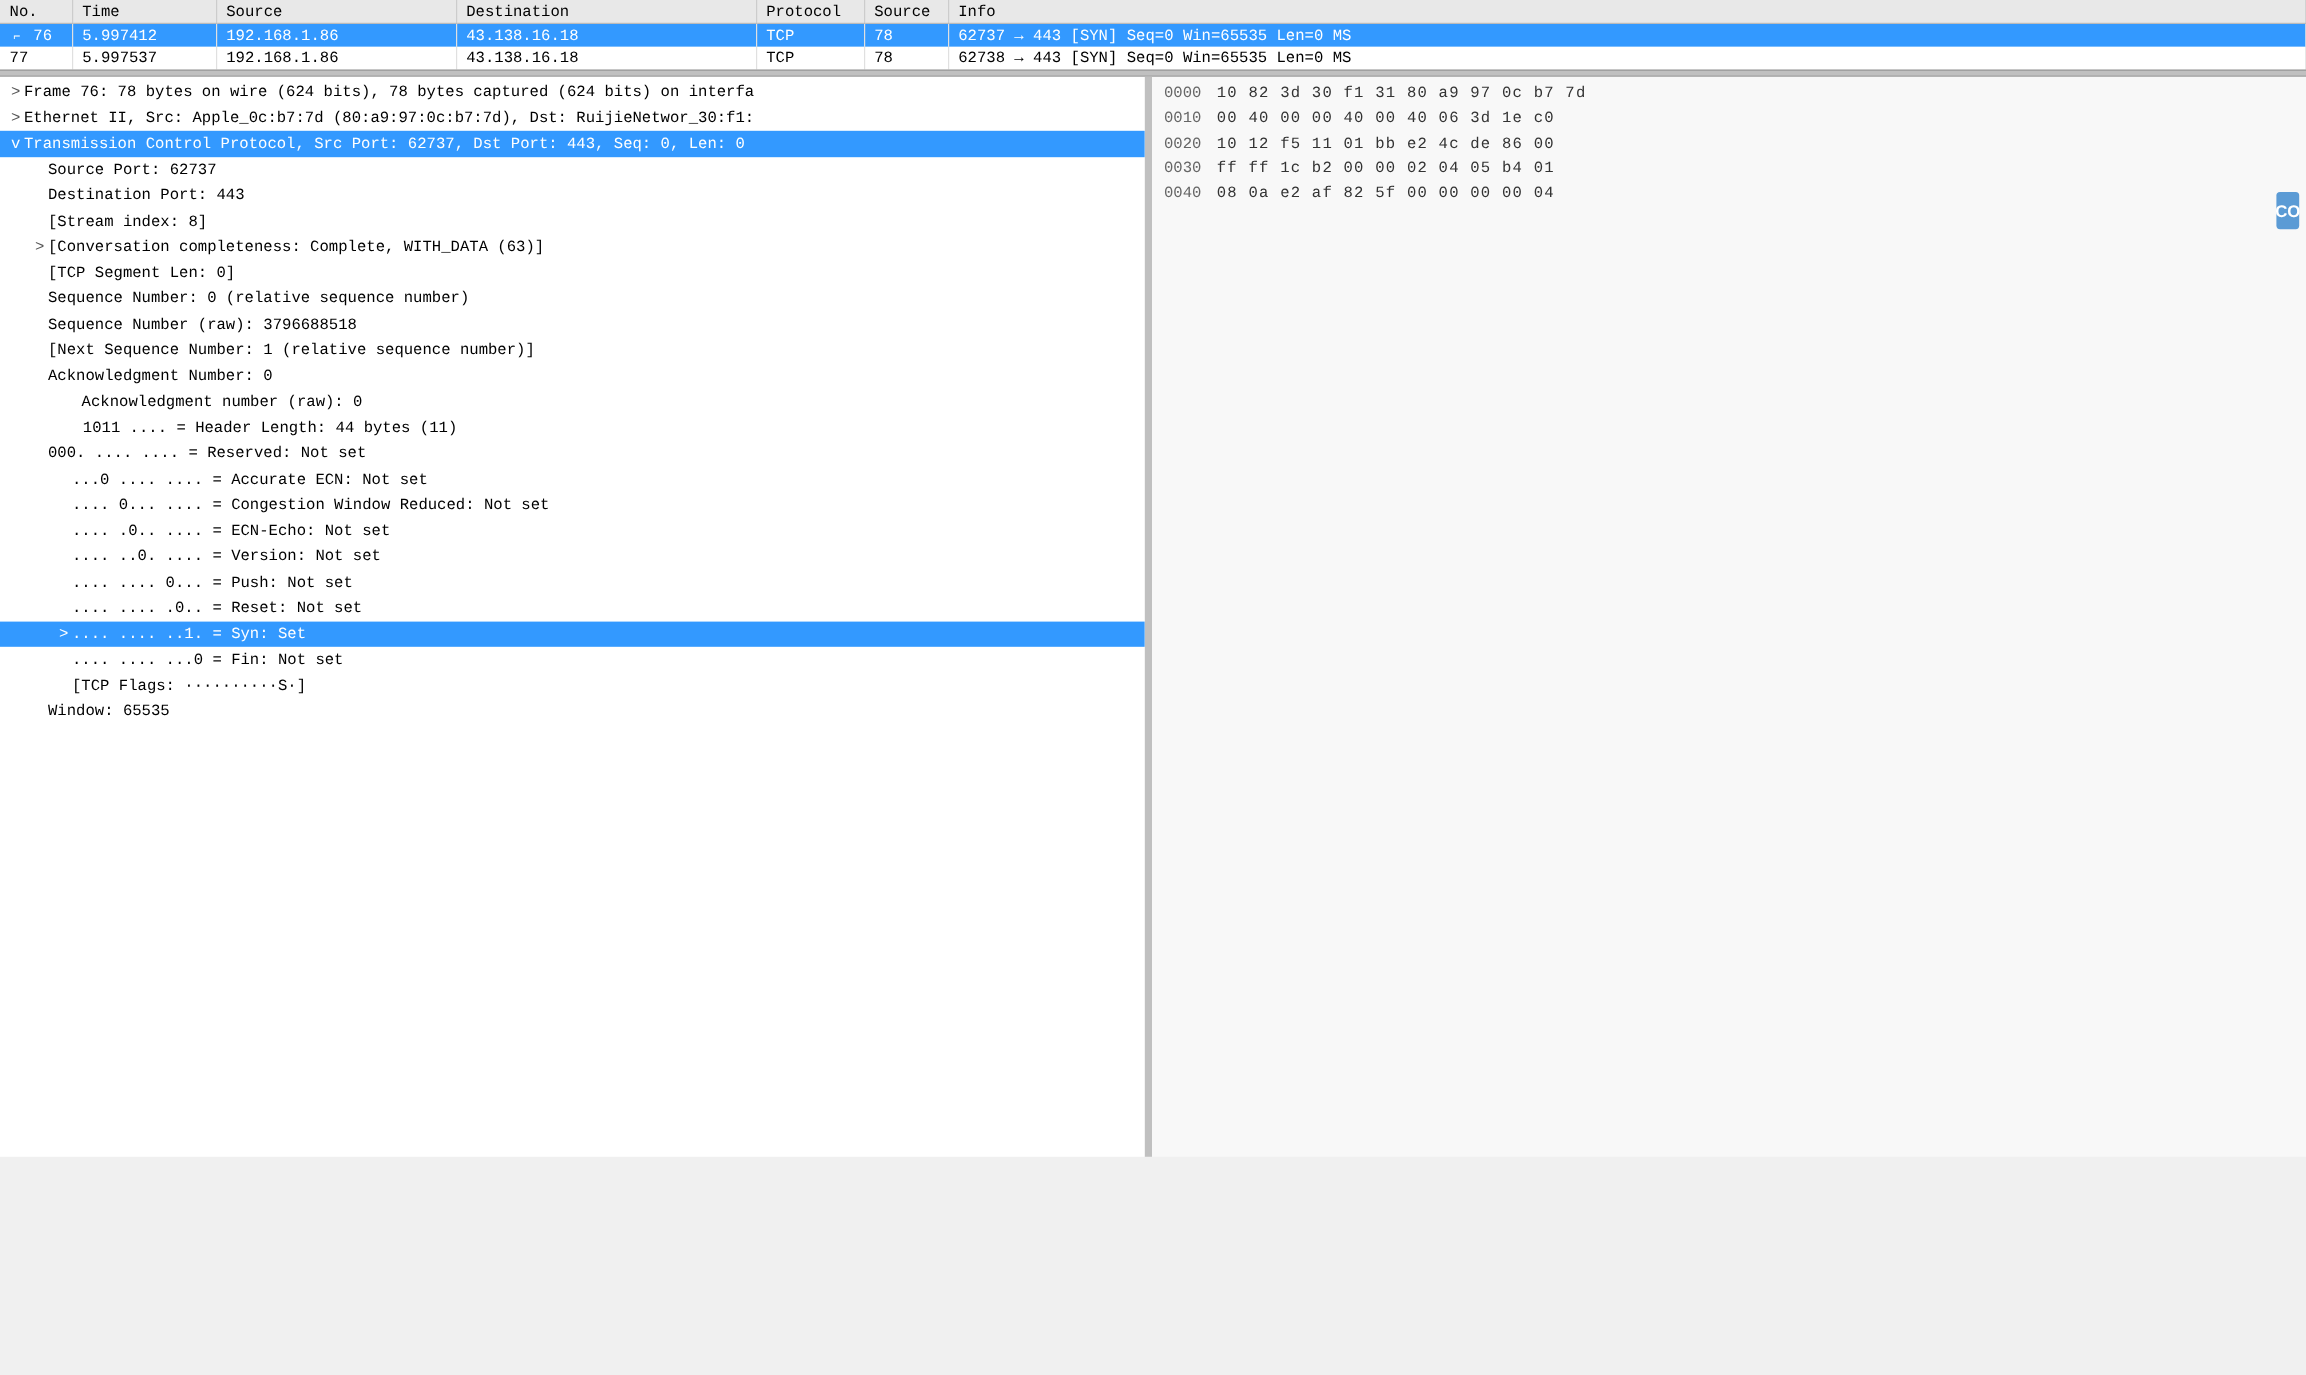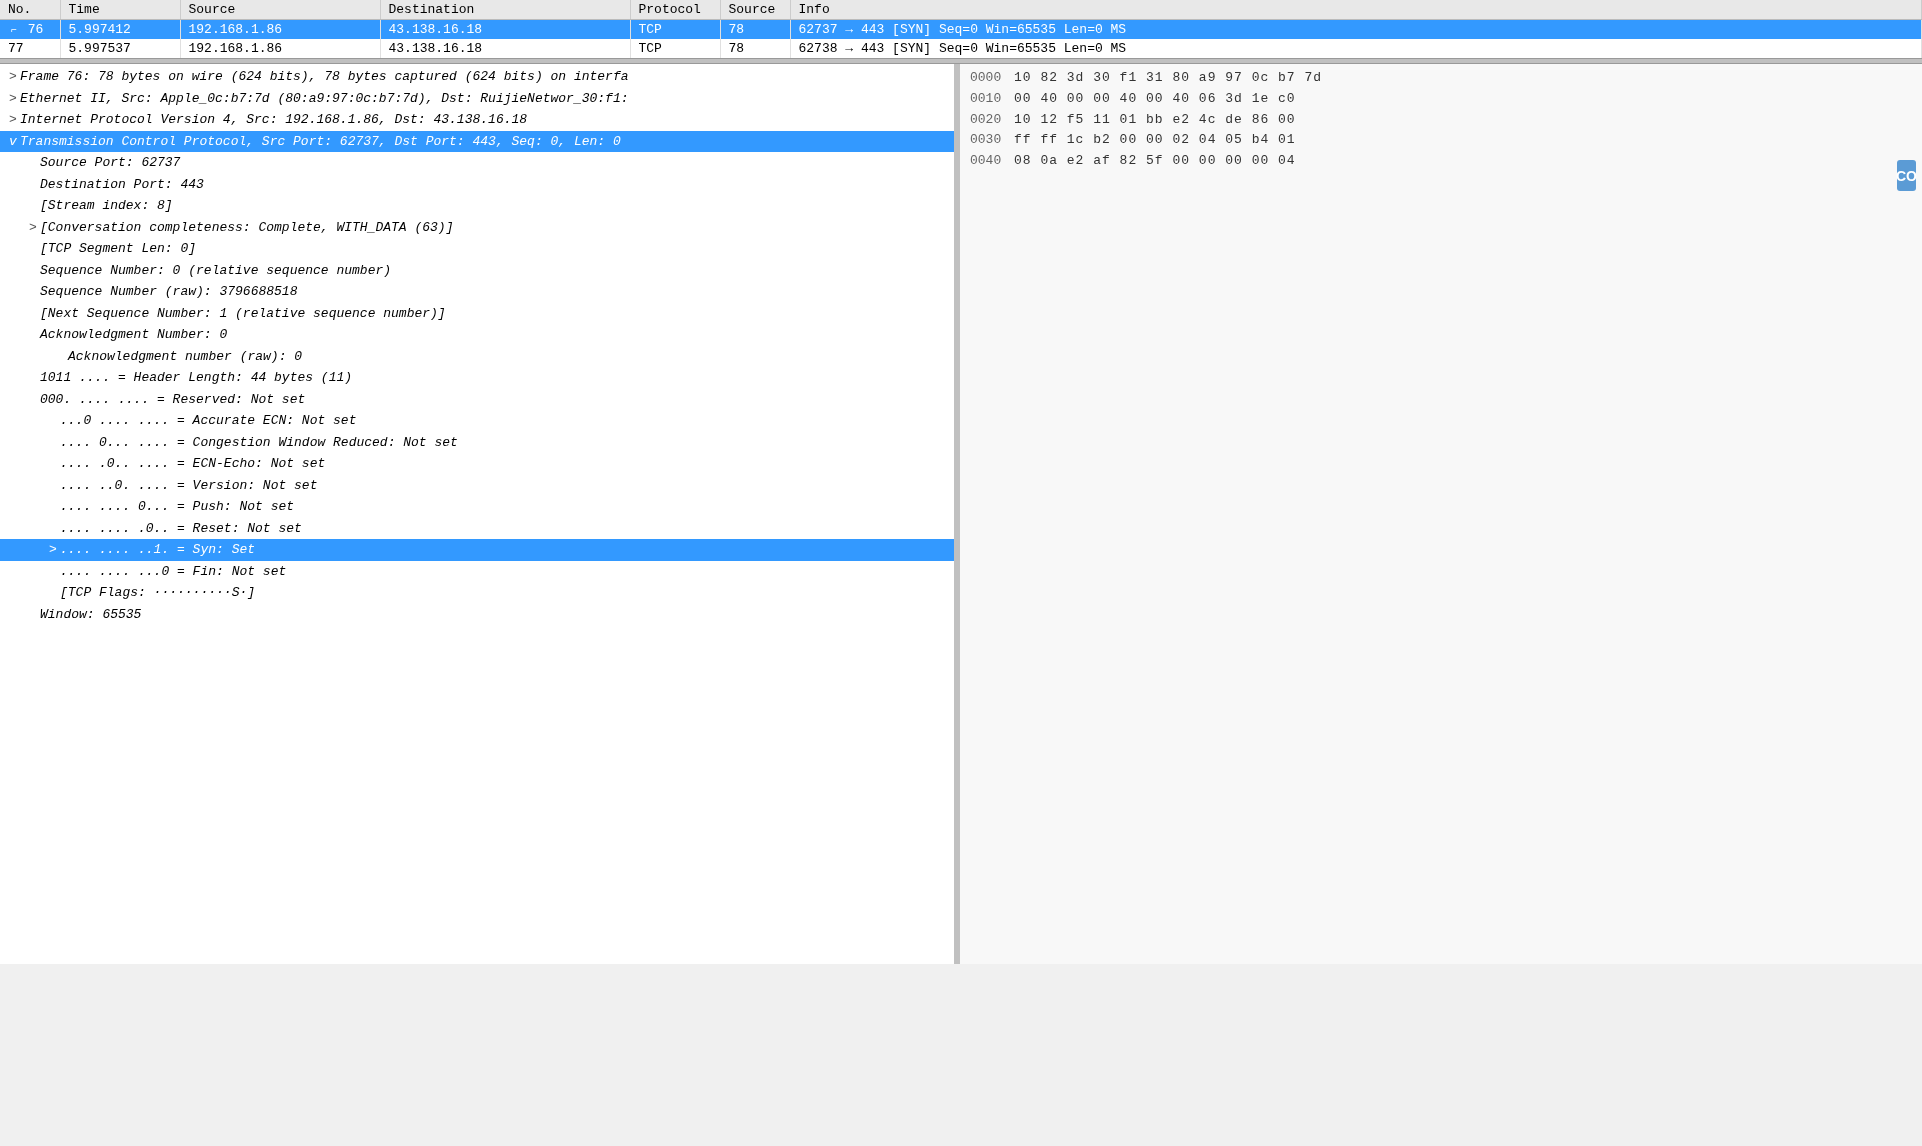--- a/index.html
+++ b/index.html
@@ -70,21 +70,20 @@
       overflow-y: auto;
       border-right: 6px solid #c0c0c0;
       padding: 2px 0;
     }
     .detail-row {
       padding: 1px 6px 1px 6px;
       font-size: 13px;
       cursor: default;
       line-height: 1.5;
       white-space: nowrap;
-      font-style: italic;
     }
     .detail-row.highlighted {
       background: #3399ff;
       color: #fff;
     }
     .detail-expand {
       display: inline-block;
       width: 14px;
       text-align: center;
       color: #555;
@@ -173,33 +172,32 @@
 </table>
 
 <div class="section-divider"></div>
 
 <div class="bottom-split">
 
   <div class="detail-pane">
     <div id="detail-rows-container">
         <div class="detail-row" style="padding-left: 6px;"><span class="detail-expand">&gt; </span><span>Frame 76: 78 bytes on wire (624 bits), 78 bytes captured (624 bits) on interfa</span></div>
         <div class="detail-row" style="padding-left: 6px;"><span class="detail-expand">&gt; </span><span>Ethernet II, Src: Apple_0c:b7:7d (80:a9:97:0c:b7:7d), Dst: RuijieNetwor_30:f1:</span></div>
-        <div class="detail-row" style="padding-left: 6px;"><span class="detail-expand">&gt; </span><span>Internet Protocol Version 4, Src: 192.168.1.86, Dst: 43.138.16.18</span></div>
         <div class="detail-row highlighted" style="padding-left: 6px;"><span class="detail-expand">v </span><span>Transmission Control Protocol, Src Port: 62737, Dst Port: 443, Seq: 0, Len: 0</span></div>
         <div class="detail-row" style="padding-left: 26px;"><span style="display: inline-block; width: 14px;"></span><span>Source Port: 62737</span></div>
         <div class="detail-row" style="padding-left: 26px;"><span style="display: inline-block; width: 14px;"></span><span>Destination Port: 443</span></div>
         <div class="detail-row" style="padding-left: 26px;"><span style="display: inline-block; width: 14px;"></span><span>[Stream index: 8]</span></div>
         <div class="detail-row" style="padding-left: 26px;"><span class="detail-expand">&gt; </span><span>[Conversation completeness: Complete, WITH_DATA (63)]</span></div>
         <div class="detail-row" style="padding-left: 26px;"><span style="display: inline-block; width: 14px;"></span><span>[TCP Segment Len: 0]</span></div>
         <div class="detail-row" style="padding-left: 26px;"><span style="display: inline-block; width: 14px;"></span><span>Sequence Number: 0    (relative sequence number)</span></div>
         <div class="detail-row" style="padding-left: 26px;"><span style="display: inline-block; width: 14px;"></span><span>Sequence Number (raw): 3796688518</span></div>
         <div class="detail-row" style="padding-left: 26px;"><span style="display: inline-block; width: 14px;"></span><span>[Next Sequence Number: 1    (relative sequence number)]</span></div>
         <div class="detail-row" style="padding-left: 26px;"><span style="display: inline-block; width: 14px;"></span><span>Acknowledgment Number: 0</span></div>
         <div class="detail-row" style="padding-left: 26px; margin-left: 28px;"><span style="display: inline-block; width: 14px;"></span><span>Acknowledgment number (raw): 0</span></div>
-        <div class="detail-row" style="padding-left: 26px;"><span style="display: inline-block; width: 14px;"></span><span>1011 .... = Header Length: 44 bytes (11)</span></div>
+        <div class="detail-row" style="padding-left: 26px; margin-left: 29px;"><span style="display: inline-block; width: 14px;"></span><span>1011 .... = Header Length: 44 bytes (11)</span></div>
         <div class="detail-row" style="padding-left: 26px;"><span style="display: inline-block; width: 14px;"></span><span>000. .... .... = Reserved: Not set</span></div>
         <div class="detail-row" style="padding-left: 46px;"><span style="display: inline-block; width: 14px;"></span><span>...0 .... .... = Accurate ECN: Not set</span></div>
         <div class="detail-row" style="padding-left: 46px;"><span style="display: inline-block; width: 14px;"></span><span>.... 0... .... = Congestion Window Reduced: Not set</span></div>
         <div class="detail-row" style="padding-left: 46px;"><span style="display: inline-block; width: 14px;"></span><span>.... .0.. .... = ECN-Echo: Not set</span></div>
         <div class="detail-row" style="padding-left: 46px;"><span style="display: inline-block; width: 14px;"></span><span>.... ..0. .... = Version: Not set</span></div>
         <div class="detail-row" style="padding-left: 46px;"><span style="display: inline-block; width: 14px;"></span><span>.... .... 0... = Push: Not set</span></div>
         <div class="detail-row" style="padding-left: 46px;"><span style="display: inline-block; width: 14px;"></span><span>.... .... .0.. = Reset: Not set</span></div>
         <div class="detail-row highlighted" style="padding-left: 46px;"><span class="detail-expand">&gt; </span><span>.... .... ..1. = Syn: Set</span></div>
         <div class="detail-row" style="padding-left: 46px;"><span style="display: inline-block; width: 14px;"></span><span>.... .... ...0 = Fin: Not set</span></div>
         <div class="detail-row" style="padding-left: 46px;"><span style="display: inline-block; width: 14px;"></span><span>[TCP Flags: ··········S·]</span></div>

